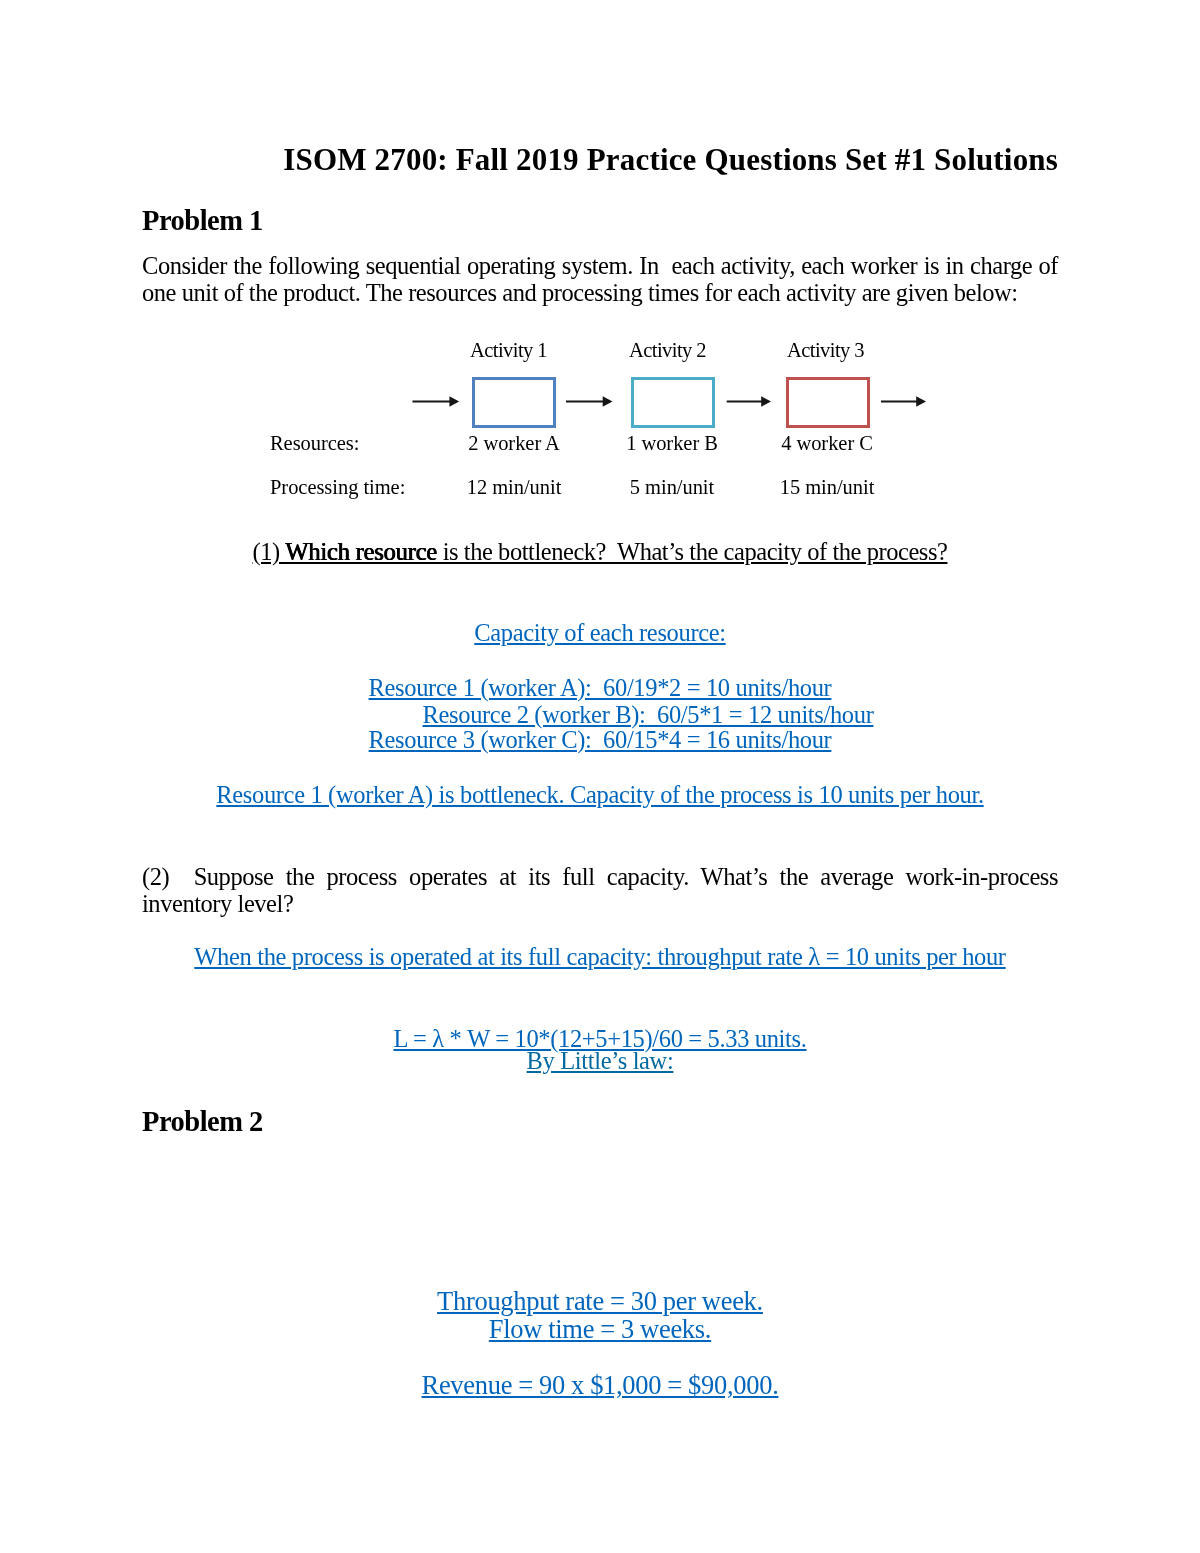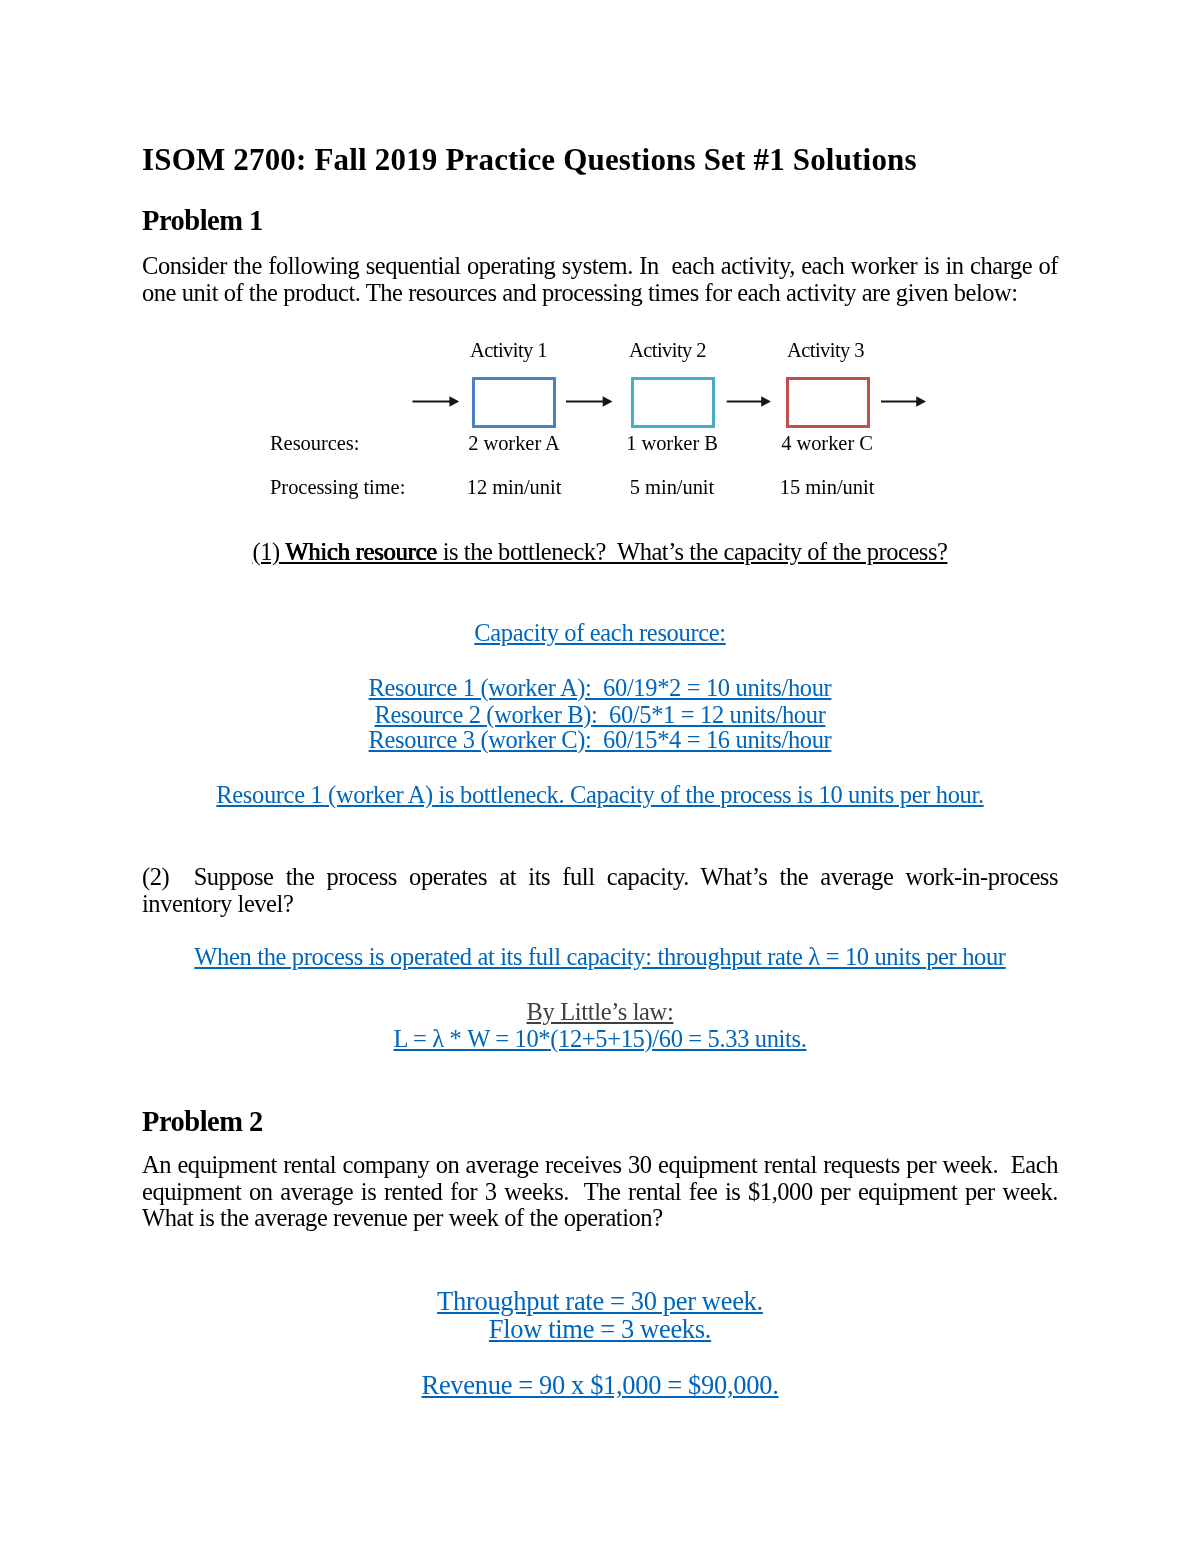--- a/index.html
+++ b/index.html
@@ -1,21 +1,21 @@
 <!DOCTYPE html>
 <html><head>
 <meta charset="utf-8">
 <title>ISOM 2700 Practice Questions Set 1 Solutions</title>
 <style>
 html,body{margin:0;padding:0;background:#ffffff;}
 body{width:1200px;height:1553px;position:relative;overflow:hidden;
   font-family:"Liberation Serif",serif;color:#000000;}
 #page{position:absolute;left:0;top:0;width:1200px;height:1553px;background:#fff;
   will-change:transform;}
-.doc-title{position:absolute;left:142px;width:916px;top:142px;text-align:left;
+.doc-title{position:absolute;left:142px;width:916px;top:142px;text-align:right;
   font-weight:bold;font-size:31px;line-height:36px;letter-spacing:0.18px;font-family:Liberation Serif, serif;}
 .heading{position:absolute;left:142px;font-weight:bold;font-size:28.5px;line-height:30px;letter-spacing:-0.5px;}
 .para{position:absolute;left:142px;width:916px;font-size:24.5px;line-height:26.7px;
   text-align:justify;letter-spacing:-0.45px;white-space:pre-wrap;}
 .para.nojust{text-align:center;text-decoration:underline;}
 .blue{color:#0066bd;letter-spacing:-0.35px;}
 .big{font-size:26.5px;line-height:28.2px;letter-spacing:-0.3px;word-spacing:-0.2px;}
 b{font-weight:normal;letter-spacing:-0.2px;text-shadow:0.45px 0 0 currentColor,-0.45px 0 0 currentColor;}
 
 #diagram{position:absolute;left:0;top:0;width:1200px;height:1553px;padding-left:41px;}
@@ -65,30 +65,29 @@
     <div class="dg-label dg-val" style="left:455px;width:118px;top:477px">12 min/unit</div>
     <div class="dg-label dg-val" style="left:613px;width:118px;top:477px">5 min/unit</div>
     <div class="dg-label dg-val" style="left:768px;width:118px;top:477px">15 min/unit</div>
   </div>
 
   <div class="para nojust" style="top:538.5px"><span>(1) </span><b>Which resource</b><span> is the bottleneck?  What’s the capacity of the process?</span></div>
 
   <div class="para nojust blue" style="top: 619.5px; color: rgb(0, 102, 189);">Capacity of each resource:</div>
 
   <div class="para nojust blue" style="top: 674.5px; color: rgb(0, 102, 189);">Resource 1 (worker A):  60/19*2 = 10 units/hour</div>
-  <div class="para nojust blue" style="top: 701.5px; color: rgb(0, 102, 189);">Resource 2 (worker B):  60/5*1 = 12 units/hour</div>
+  <div class="para nojust blue" style="top: 701.5px; color: rgb(0, 102, 189); margin-left: 48px;">Resource 2 (worker B):  60/5*1 = 12 units/hour</div>
   <div class="para nojust blue" style="top: 726.5px; color: rgb(0, 102, 189);">Resource 3 (worker C):  60/15*4 = 16 units/hour</div>
 
   <div class="para nojust blue" style="top: 781.5px; color: rgb(0, 102, 189);">Resource 1 (worker A) is bottleneck. Capacity of the process is 10 units per hour.</div>
 
   <div class="para" style="top:864px">(2)  Suppose the process operates at its full capacity. What’s the average work-in-process inventory level?</div>
 
   <div class="para nojust blue" style="top: 944px; color: rgb(0, 102, 189);">When the process is operated at its full capacity: throughput rate λ = 10 units per hour</div>
-  <div class="para nojust blue" style="top: 999px; color: #404040;">By Little’s law:</div>
+  <div class="para nojust blue" style="top: 1048px; color: #0369a1;">By Little’s law:</div>
   <div class="para nojust blue" style="top: 1025.5px; color: rgb(0, 102, 189);">L = λ * W = 10*(12+5+15)/60 = 5.33 units.</div>
 
   <div class="heading" style="top:1106.5px">Problem 2</div>
-  <div class="para" style="top:1152px">An equipment rental company on average receives 30 equipment rental requests per week.  Each equipment on average is rented for 3 weeks.  The rental fee is $1,000 per equipment per week.  What is the average revenue per week of the operation?</div>
 
   <div class="para nojust blue big" style="top: 1286.5px; color: rgb(0, 102, 189);">Throughput rate = 30 per week.</div>
   <div class="para nojust blue big" style="top: 1315px; color: rgb(0, 102, 189);">Flow time = 3 weeks.</div>
   <div class="para nojust blue big" style="top: 1371px; color: rgb(0, 102, 189);">Revenue = 90 x $1,000 = $90,000.</div>
 </div>
 
 </body></html>

